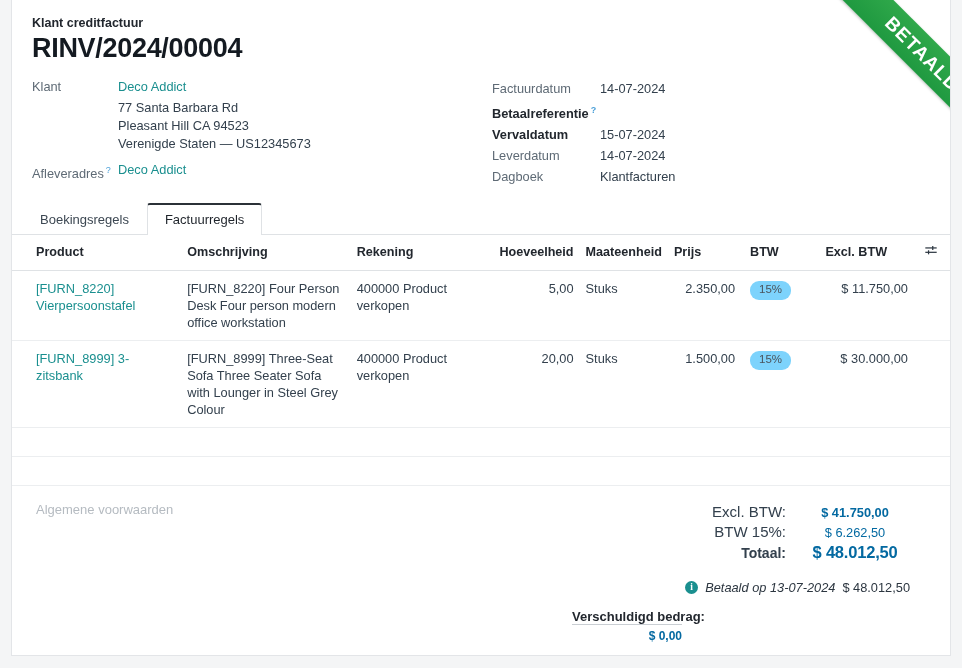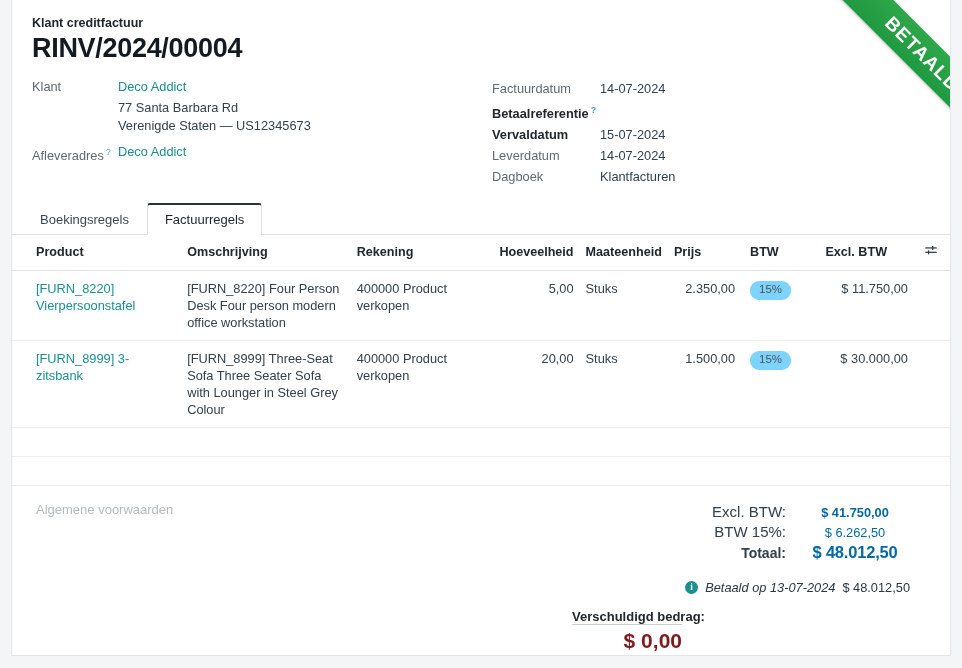--- a/index.html
+++ b/index.html
@@ -194,21 +194,21 @@
     cursor: pointer; flex: none;
   }
   .due-row {
     display: flex; justify-content: flex-end; align-items: baseline;
     margin-top: 14px;
     flex-direction: column;
   }
   .due-label { font-weight: bold; color: #22272e; font-size: 13px; padding-right: 14px; }
   .due-val {
     width: 110px; text-align: right;
-    font-weight: bold; font-size: 21px; color: #7f1d1d;
+    font-weight: bold; font-size: 12px; color: #0369a1;
     border-top: 1px solid #c9ced3;
     padding-top: 4px;
   }
 </style>
 </head>
 <body>
 
 <div class="sheet">
 
   <div class="ribbon-wrap">
@@ -221,20 +221,21 @@
 
     <div class="cols">
 
       <div class="col-left">
         <div class="frow">
           <div class="flabel">Klant</div>
           <div class="fvalue"><span class="link">Deco Addict</span></div>
         </div>
         <div class="addr-block">
           <div class="addr-line">77 Santa Barbara Rd</div>
+          <div class="addr-line">Pleasant Hill CA 94523</div>
           <div class="addr-line">Verenigde Staten — US12345673</div>
         </div>
         <div class="spacer-row"></div>
         <div class="frow">
           <div class="flabel"><span>Afleveradres</span><span class="qmark">?</span></div>
           <div class="fvalue"><span class="link">Deco Addict</span></div>
         </div>
       </div>
 
       <div class="col-right">

